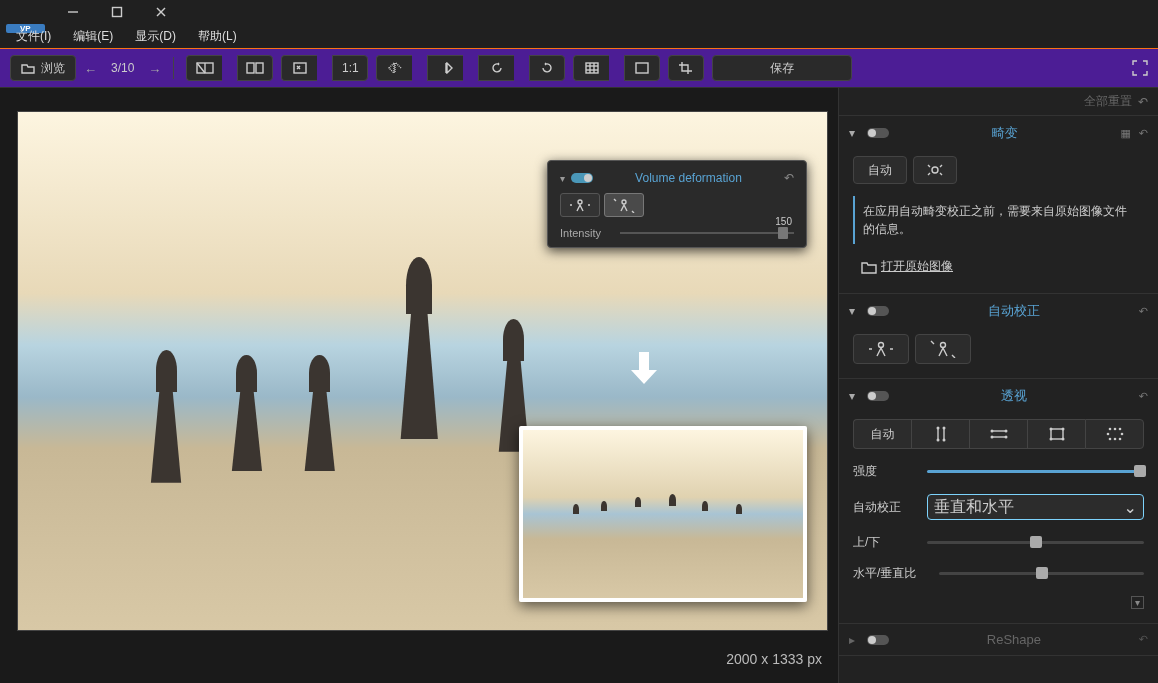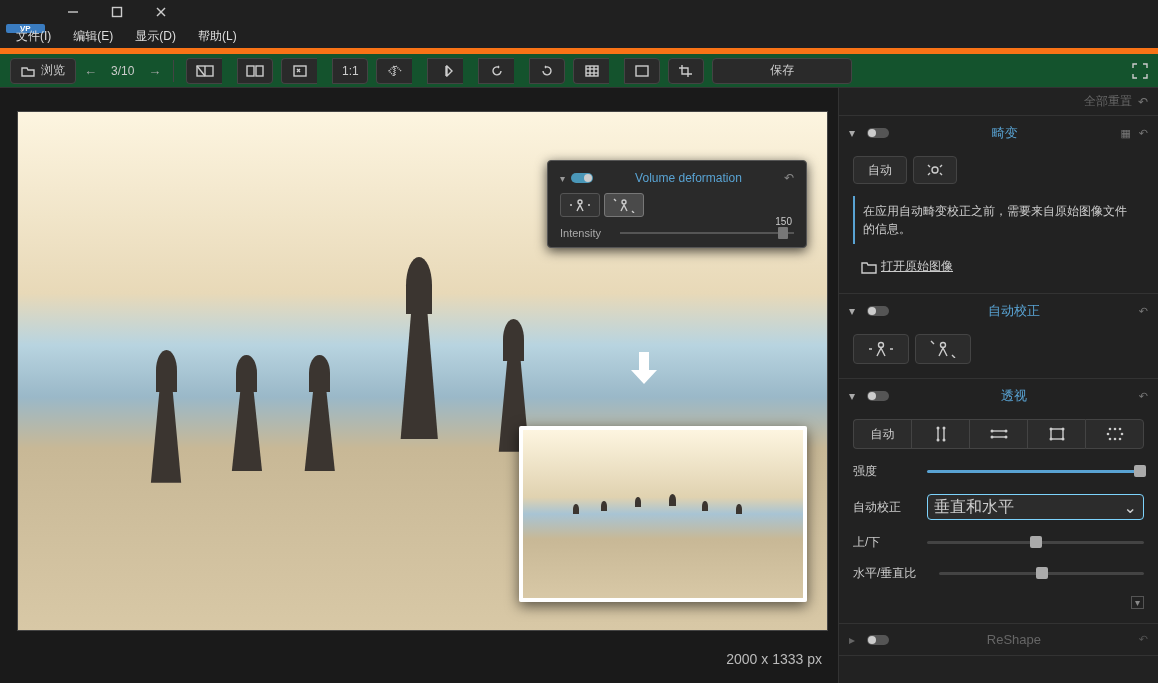--- a/index.html
+++ b/index.html
@@ -10,21 +10,21 @@
   .vp-badge { background: #3a7cc0; color: #fff; font-size: 8px; font-weight: bold; padding: 0 14px; border-radius: 2px; margin-right: 6px; margin-top: 33px; }
   .title-text { color: #e0e0e0; font-size: 12px; flex: 1; }
   .win-controls { display: flex; }
   .win-btn { width: 44px; height: 24px; display:flex; align-items:center; justify-content:center; color:#ccc; }
   
   
   .menubar { height: 24px; background: #202020; display: flex; align-items: center; padding-left: 12px; gap: 14px; font-size: 12px; color:#ddd; }
   .menu-item { padding: 2px 4px; }
   
   
-  .toolbar { height: 40px; background: #14532d; display: flex; align-items: center; padding: 0 10px; gap: 8px; border-top:6px solid #f97316; border-bottom:1px solid #333; }
+  .toolbar { height: 40px; background: #4c1d95; display: flex; align-items: center; padding: 0 10px; gap: 8px; border-top:1px solid #f97316; border-bottom:1px solid #333; }
   .tb-btn { height: 26px; border: 1px solid #444; border-radius: 4px; background: #2a2a2a; color: #ccc; display: flex; align-items: center; justify-content: center; padding: 0 10px; gap:6px; }
   .tb-btn.icon-only { padding: 0; width: 36px; }
   .tb-btn.save { width: 140px; }
   .tb-group { display:flex; gap:15px; }
   .tb-group .tb-btn { border-radius:0; border-right:none; }
   .tb-group .tb-btn:first-child { border-radius:4px 0 0 4px; }
   .tb-group .tb-btn:last-child { border-radius:0 4px 4px 0; border-right:1px solid #444; }
   .tb-sep { width:1px; background:#444; height:22px; margin:0 4px;}
   .nav-arrow { color:#aaa; font-size:13px; }
   .nav-count { color:#ccc; font-size:12px; padding:0 6px;}

